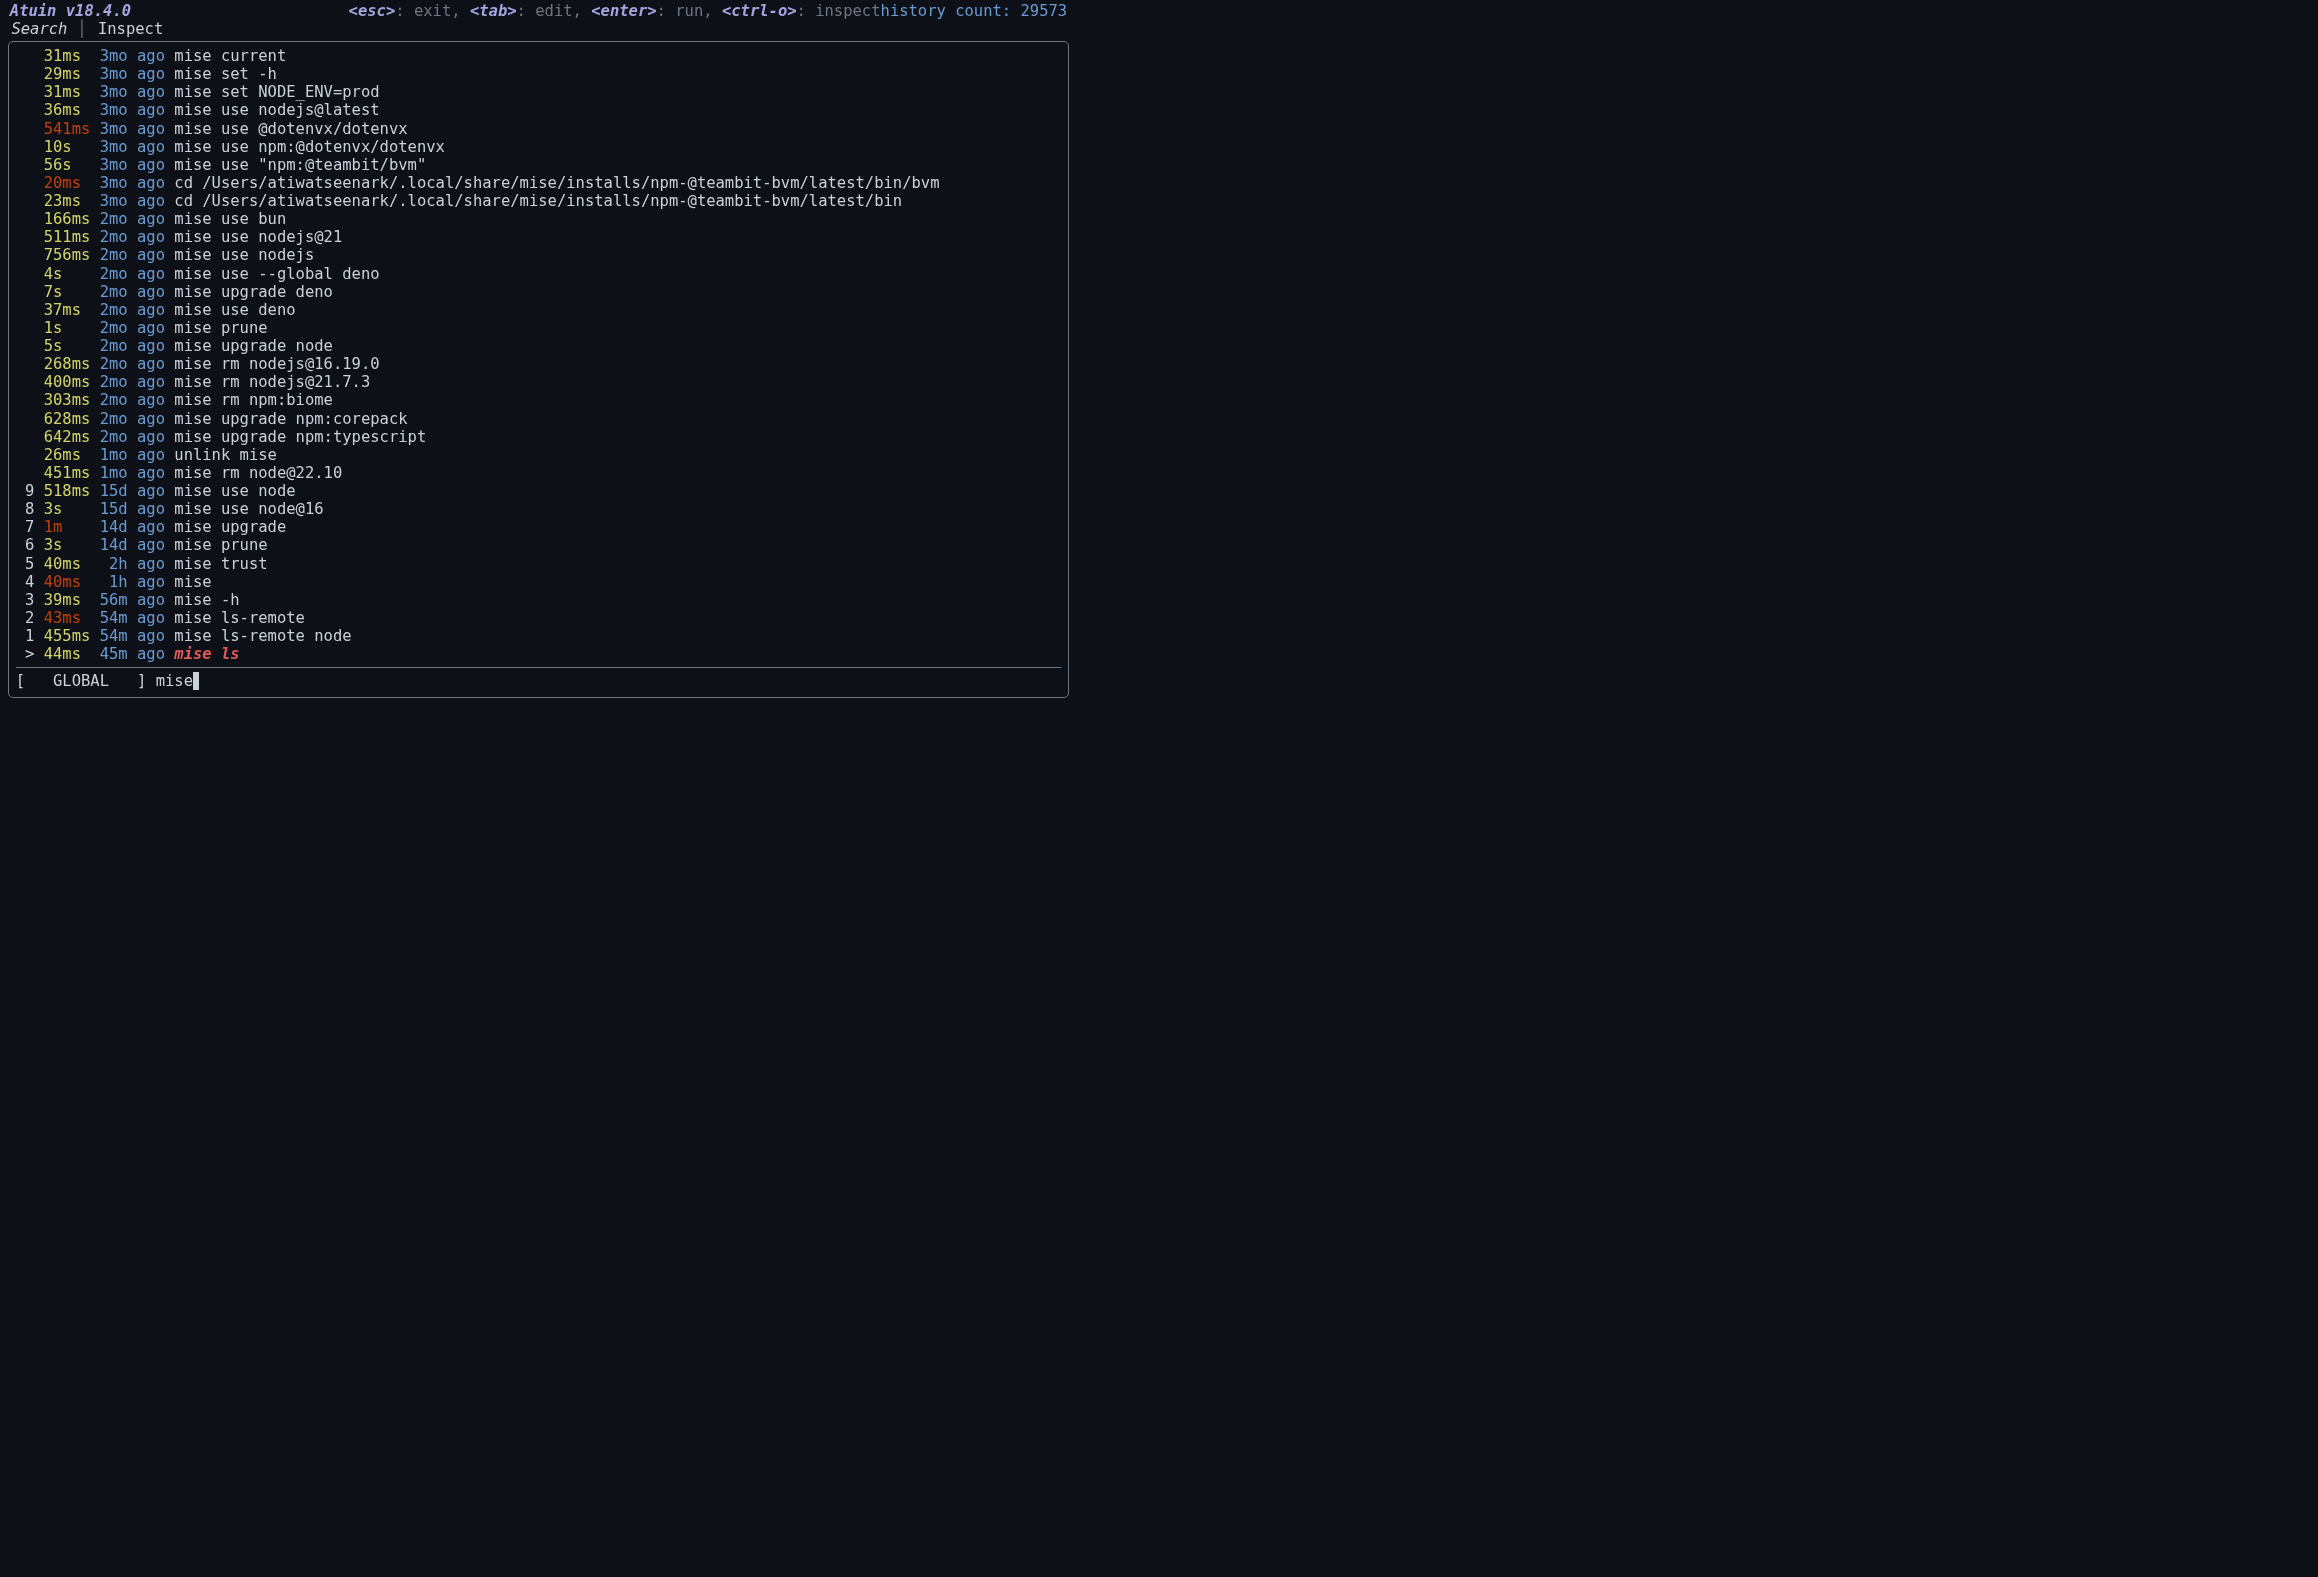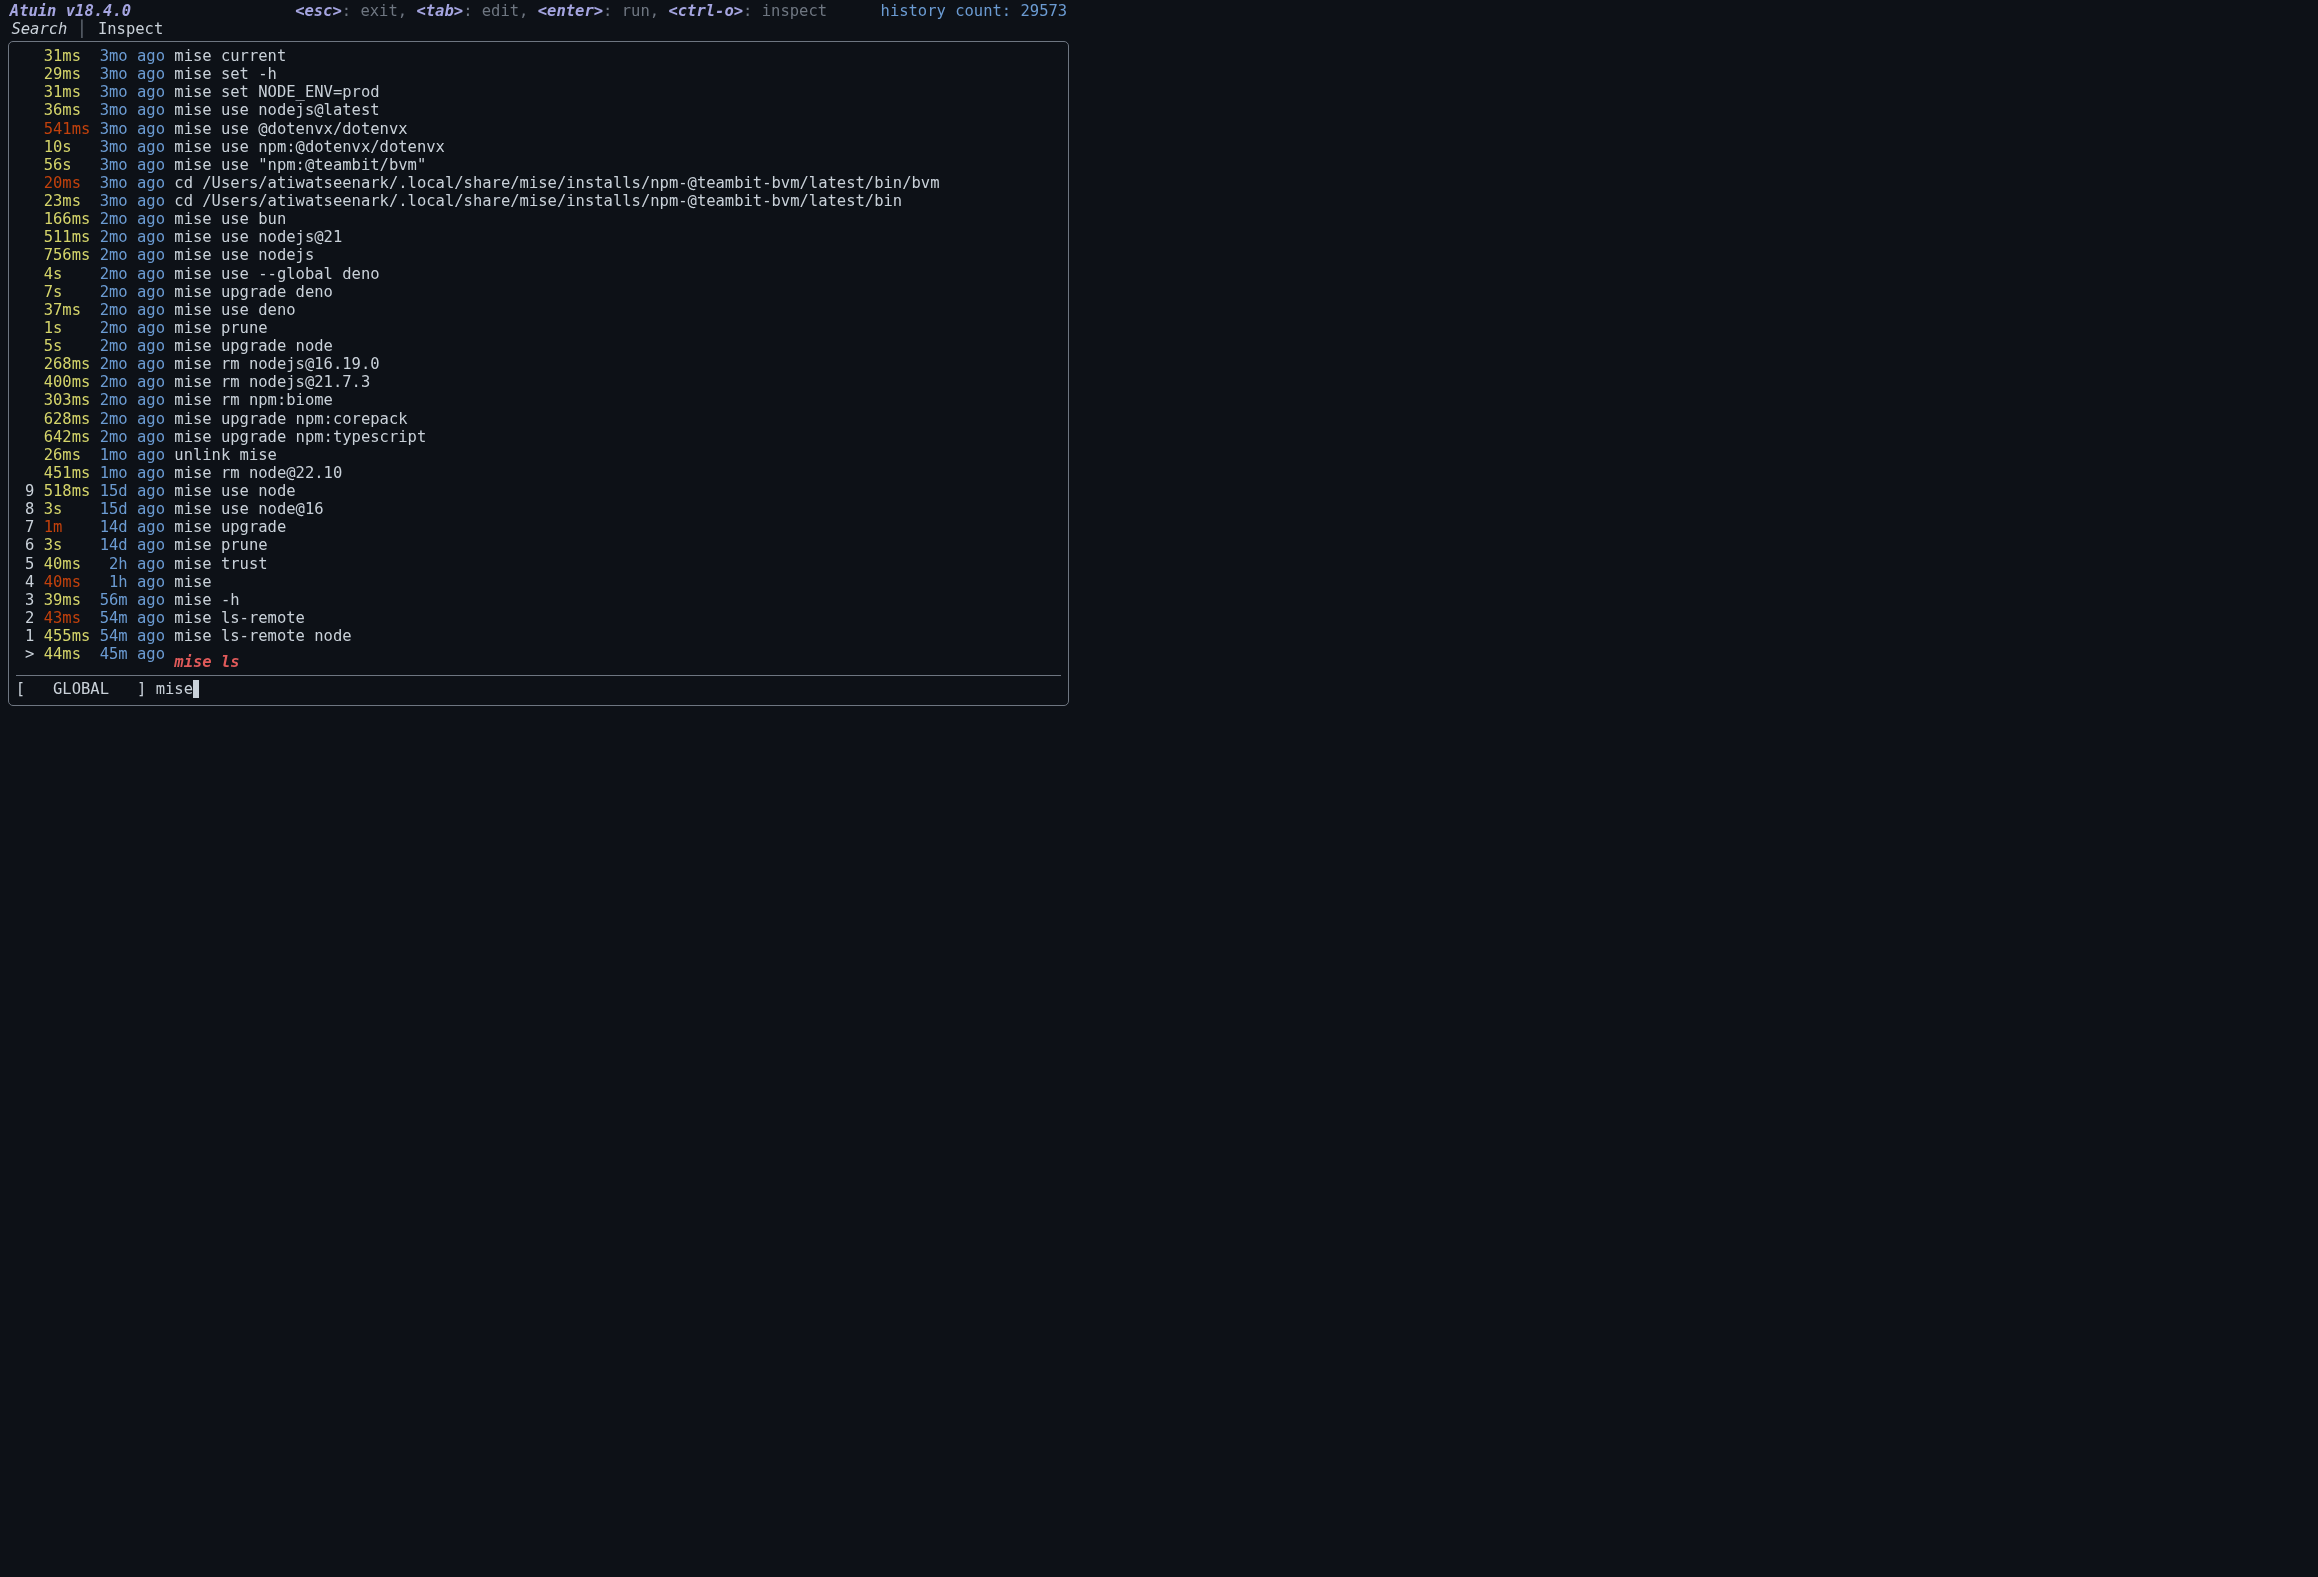--- a/index.html
+++ b/index.html
@@ -20,20 +20,21 @@
   }
   .title {
     color: #a5a5e0;
     font-style: italic;
     font-weight: bold;
     margin-right: 164px;
   }
   .hints {
     color: #6e7681;
     flex: 1;
+    text-align: right;
   }
   .hints .key { color: #a5a5e0; font-style: italic; font-weight: bold; }
   .history-count {
     color: #6b9bd2;
     white-space: nowrap;
   }
   .tabs {
     display: flex;
     align-items: center;
     padding: 0 11.4px 3.3px 11.4px;
@@ -59,21 +60,21 @@
   }
   .row {
     display: flex;
     white-space: pre;
   }
   .idx { width: 2ch; text-align: right; color: #c9d1d9; }
   .dur { width: 6ch; padding-left: 1ch; }
   .age { width: 4ch; text-align: center; color: #6b9bd2; }
   .ago { color: #6b9bd2; padding-left: 1ch; }
   .cmd { color: #c9d1d9; padding-left: 1ch; }
-  .cmd-hl { color: #e05a5a; font-style: italic; font-weight: bold; padding-left: 1ch; margin-top: 8px; }
+  .cmd-hl { color: #e05a5a; font-style: italic; font-weight: bold; padding-left: 1ch; }
   .dur-yellow { color: #d4d46a; }
   .dur-red { color: #c2410c; }
   .sep-line {
     border-top: 0.8px solid #6e7681;
     margin: 3.3px 0 4.9px 0;
   }
   .search-row {
     display: flex;
     white-space: pre;
     color: #c9d1d9;

